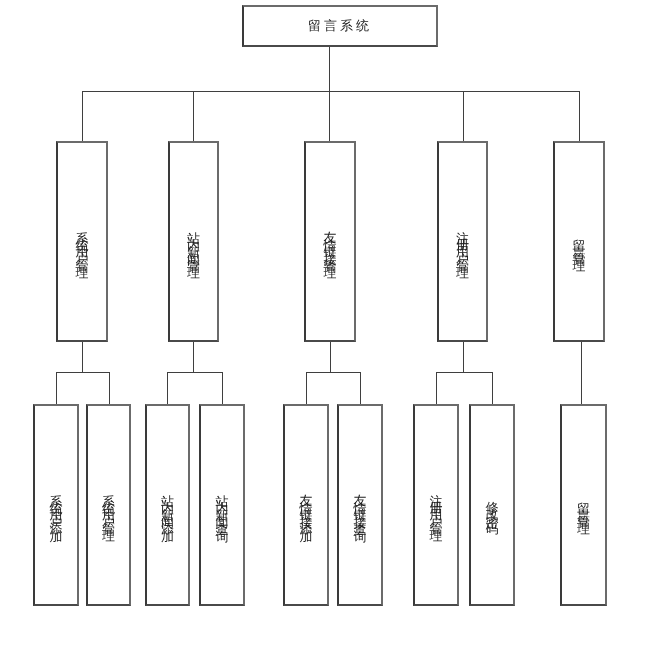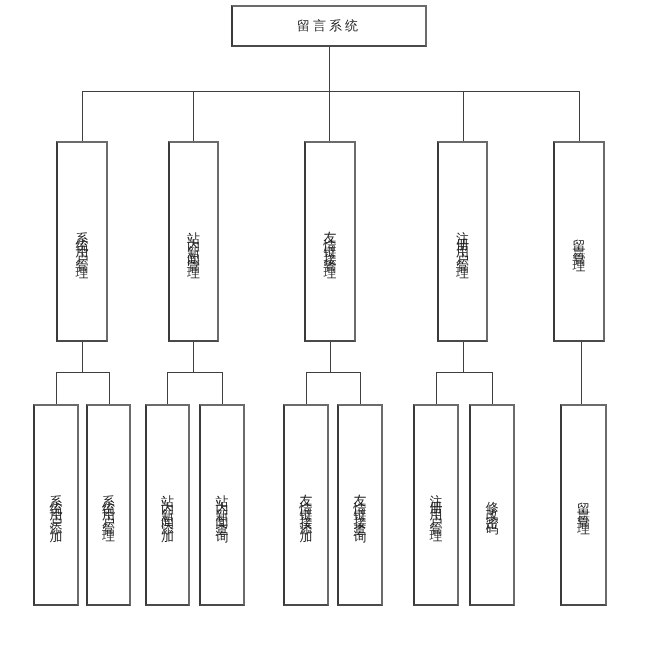--- a/index.html
+++ b/index.html
@@ -23,21 +23,21 @@
     border-bottom-color: #4a4a4a;
     background: #ffffff;
     display: flex;
     align-items: center;
     justify-content: center;
     color: #1c1c1c;
     font-size: 13px;
     text-align: center;
   }
   .root-box {
-    left: 231px; top: 5px; width: 196px; height: 42px;
+    left: 242px; top: 5px; width: 196px; height: 42px;
     letter-spacing: 3px;
   }
   .vtext {
     writing-mode: vertical-rl;
     text-orientation: upright;
     letter-spacing: 7px;
     line-height: 1;
   }
   .vline, .hline {
     position: absolute;

